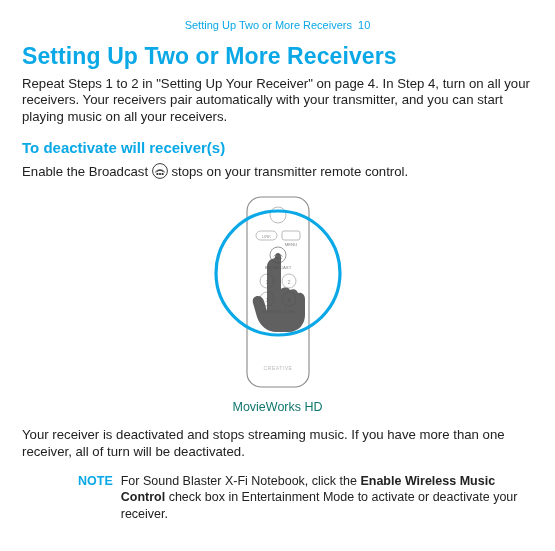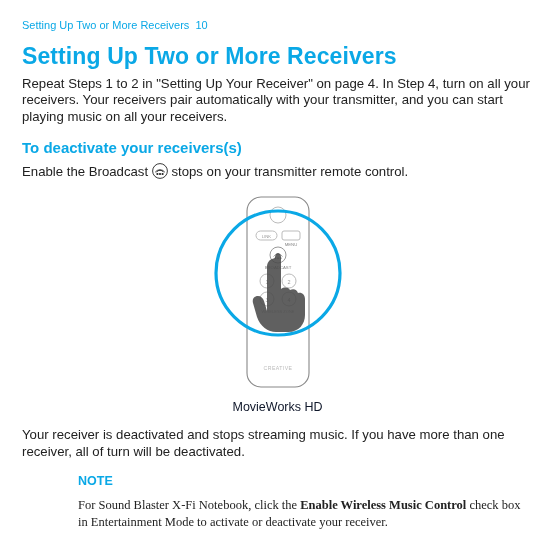--- a/index.html
+++ b/index.html
@@ -6,21 +6,21 @@
     margin: 0;
     padding: 18px 22px 18px 22px;
     width: 555px;
     box-sizing: border-box;
     font-family: Arial, Helvetica, sans-serif;
     color: #222;
     font-size: 13.2px;
     line-height: 1.28;
   }
   .header-right {
-    text-align: left;
+    text-align: center;
     color: #0aa8e6;
     font-size: 11px;
     margin-bottom: 10px;
   }
   h1.title {
     color: #0aa8e6;
     font-size: 23px;
     font-weight: bold;
     margin: 0 0 4px 0;
     letter-spacing: 0.1px;
@@ -43,55 +43,53 @@
   .figure {
     text-align: center;
     margin: 10px 0 12px 0;
   }
   .figure svg {
     display: block;
     margin: 0 auto 6px auto;
   }
   .caption {
     font-size: 12.5px;
-    color: #0f172a;
+    color: #0f766e;
   }
   .note-row {
     display: flex;
     gap: 8px;
     margin-left: 56px;
     margin-right: 6px;
     font-size: 12.5px;
     line-height: 1.3;
-    flex-direction: column;
   }
   .note-label {
     color: #0aa8e6;
     font-weight: bold;
     flex: 0 0 auto;
   }
   .note-text {
     flex: 1 1 auto;
-    font-family: Liberation Serif, serif;
   }
   b { font-weight: bold; }
 </style>
 </head>
 <body>
 
 <div class="header-right">
   <span>Setting Up Two or More Receivers</span>
   &nbsp;<span>10</span>
 </div>
 
 <h1 class="title">Setting Up Two or More Receivers</h1>
 
 <p class="body">Repeat Steps 1 to 2 in "Setting Up Your Receiver" on page 4. In Step 4, turn on all your receivers. Your receivers pair automatically with your transmitter, and you can start playing music on all your receivers.</p>
 
-<h2 class="sub">To deactivate your receivers(s)</h2>
+<h2 class="sub">To deactivate will receiver(s)</h2>
 
 <p class="body">
   <span>Enable the Broadcast </span>
   <span class="inline-icon">
     <svg width="16" height="16" viewBox="0 0 16 16">
       <circle cx="8" cy="8" r="7.4" fill="none" stroke="#222" stroke-width="0.9"></circle>
       <path d="M3.2 9.2 A6 6 0 0 1 12.8 9.2" fill="none" stroke="#222" stroke-width="0.9"></path>
       <path d="M4.7 9.0 A4 4 0 0 1 11.3 9.0" fill="none" stroke="#222" stroke-width="0.9"></path>
       <circle cx="5.4" cy="11" r="1.1" fill="#222"></circle>
       <circle cx="8" cy="11" r="1.1" fill="#222"></circle>

